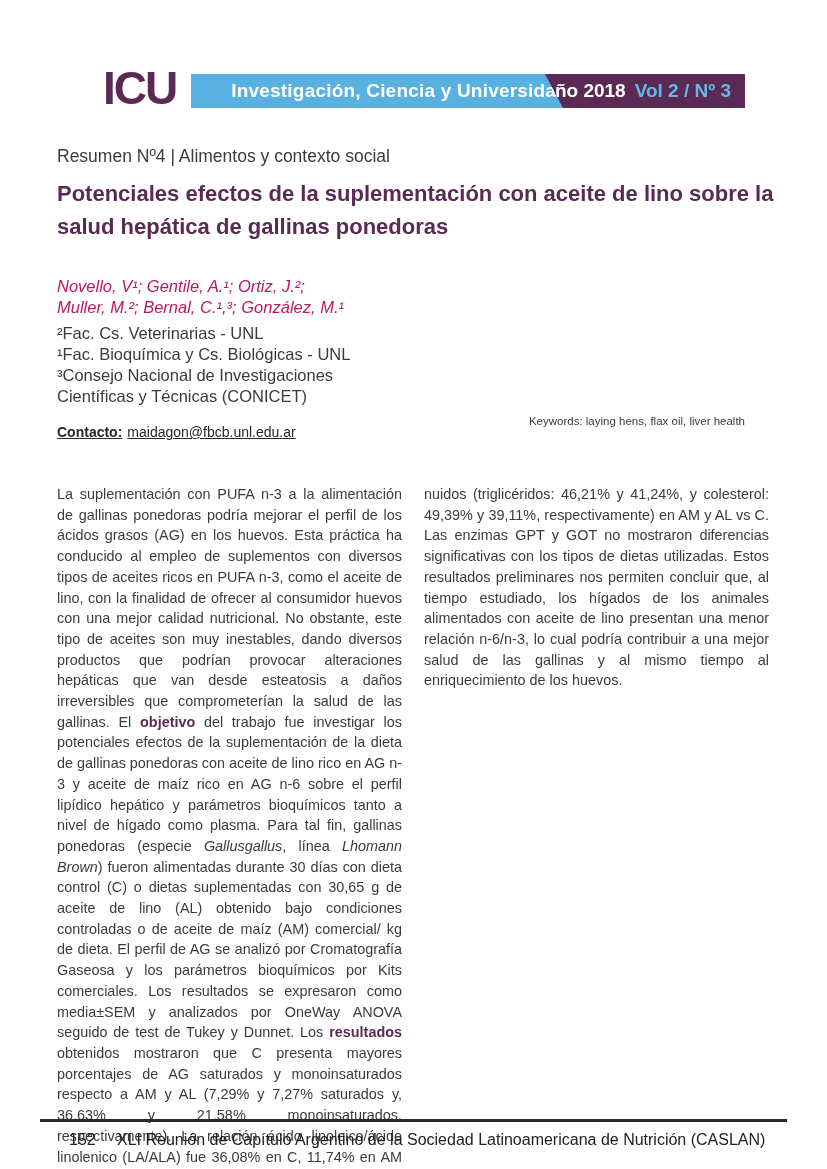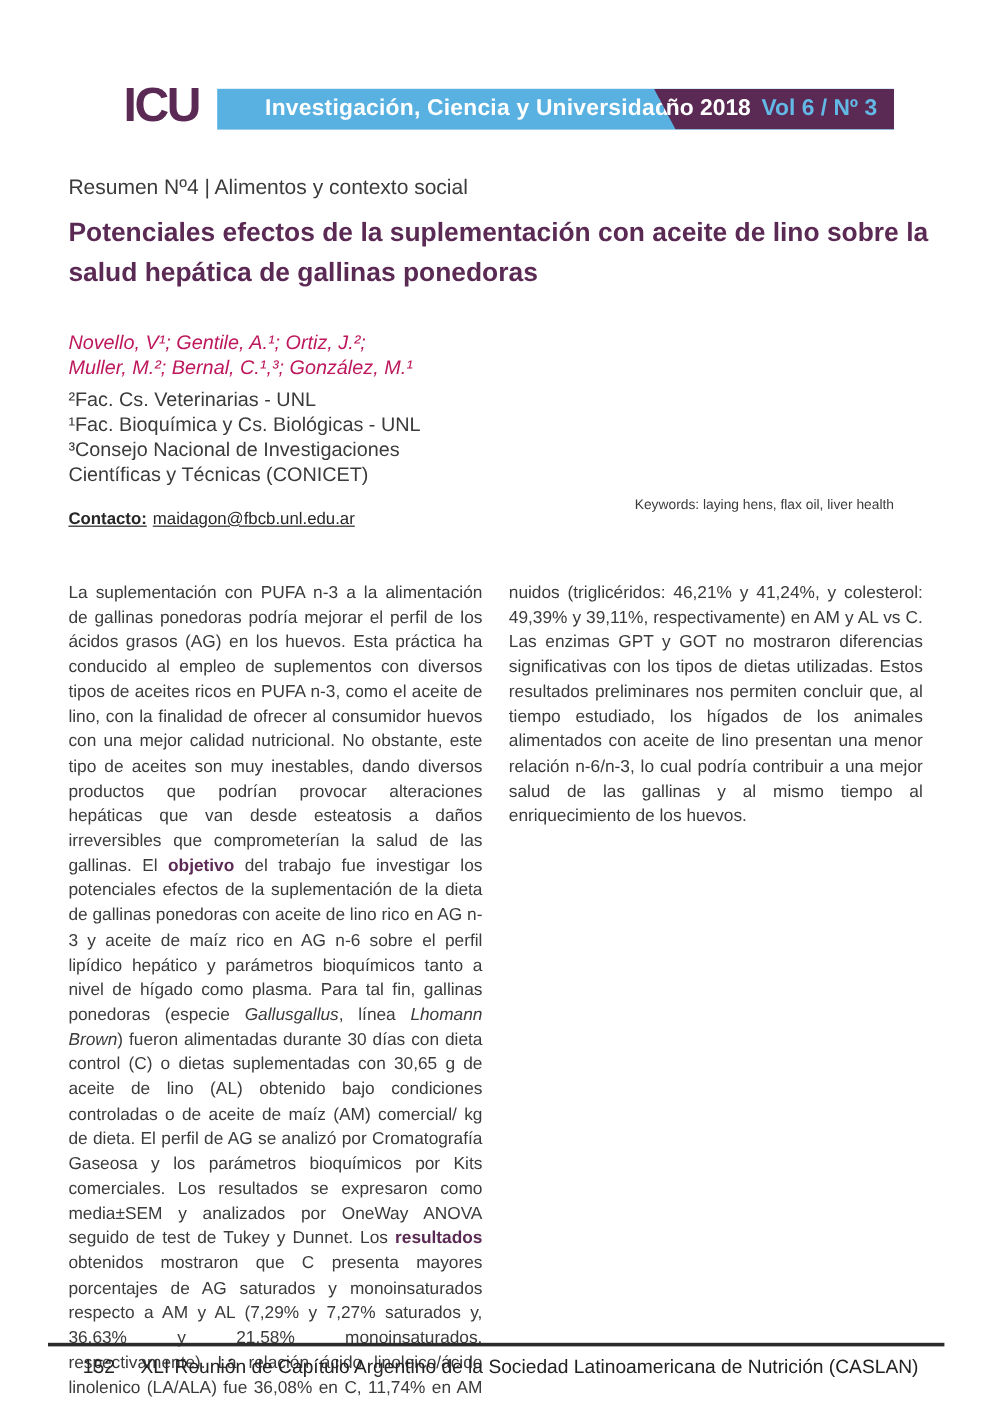--- a/index.html
+++ b/index.html
@@ -11,21 +11,21 @@
     color: #3b3b3b;
     overflow: hidden;
   }
 
   
   .header {
     position: absolute; left: 103px; top: 66px; right: 82px; height: 42px;
     display: flex; align-items: flex-end;
   }
   .logo {
-    color: #5b2a54; font-weight: bold; font-size: 40px; line-height: 40px;
+    color: #5b2a54; font-weight: bold; font-size: 46px; line-height: 40px;
     letter-spacing: -2px; padding-right: 15px;
   }
   .banner {
     position: relative; flex: 1; height: 34px; background: #58b1e1;
   }
   .banner-label {
     position: absolute; left: 20px; top: 0; height: 34px; line-height: 34px;
     color: #ffffff; font-weight: bold; font-size: 19px; letter-spacing: 0.2px;
     white-space: nowrap;
     margin-left: 20px;
@@ -97,21 +97,21 @@
 </style>
 </head>
 <body>
 
 <div class="header">
   <div class="logo">ICU</div>
   <div class="banner">
     <div class="banner-label">Investigación, Ciencia y Universidad</div>
     <div class="issue">
       <span class="issue-year">Año 2018</span>
-      <span class="issue-vol">Vol 6 / Nº 3</span>
+      <span class="issue-vol">Vol 2 / Nº 3</span>
     </div>
   </div>
 </div>
 
 <div class="kicker">Resumen Nº4 | Alimentos y contexto social</div>
 <div class="title">
   <div>Potenciales efectos de la suplementación con aceite de lino sobre la</div>
   <div>salud hepática de gallinas ponedoras</div>
 </div>
 

